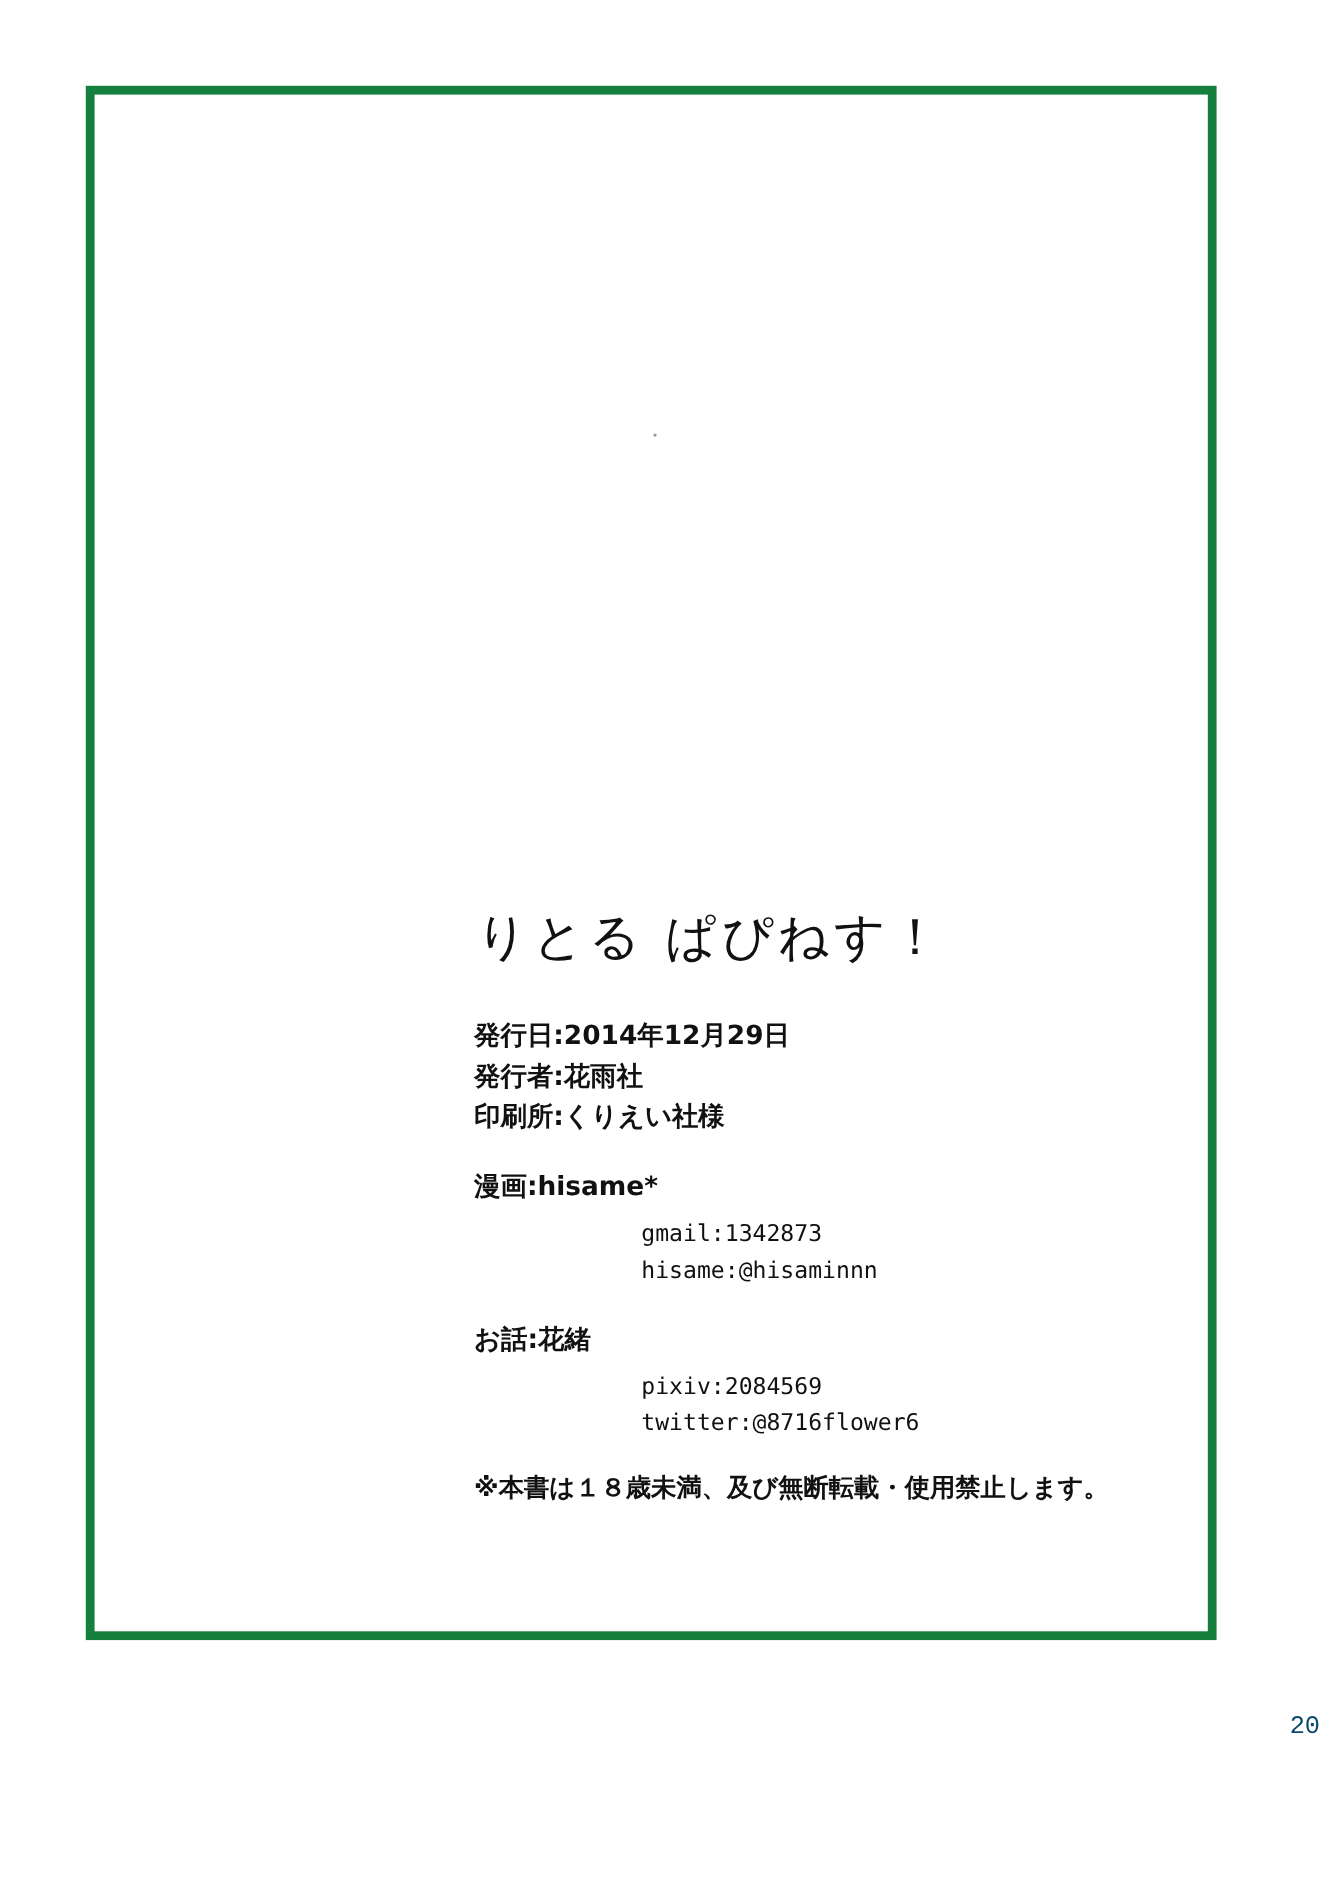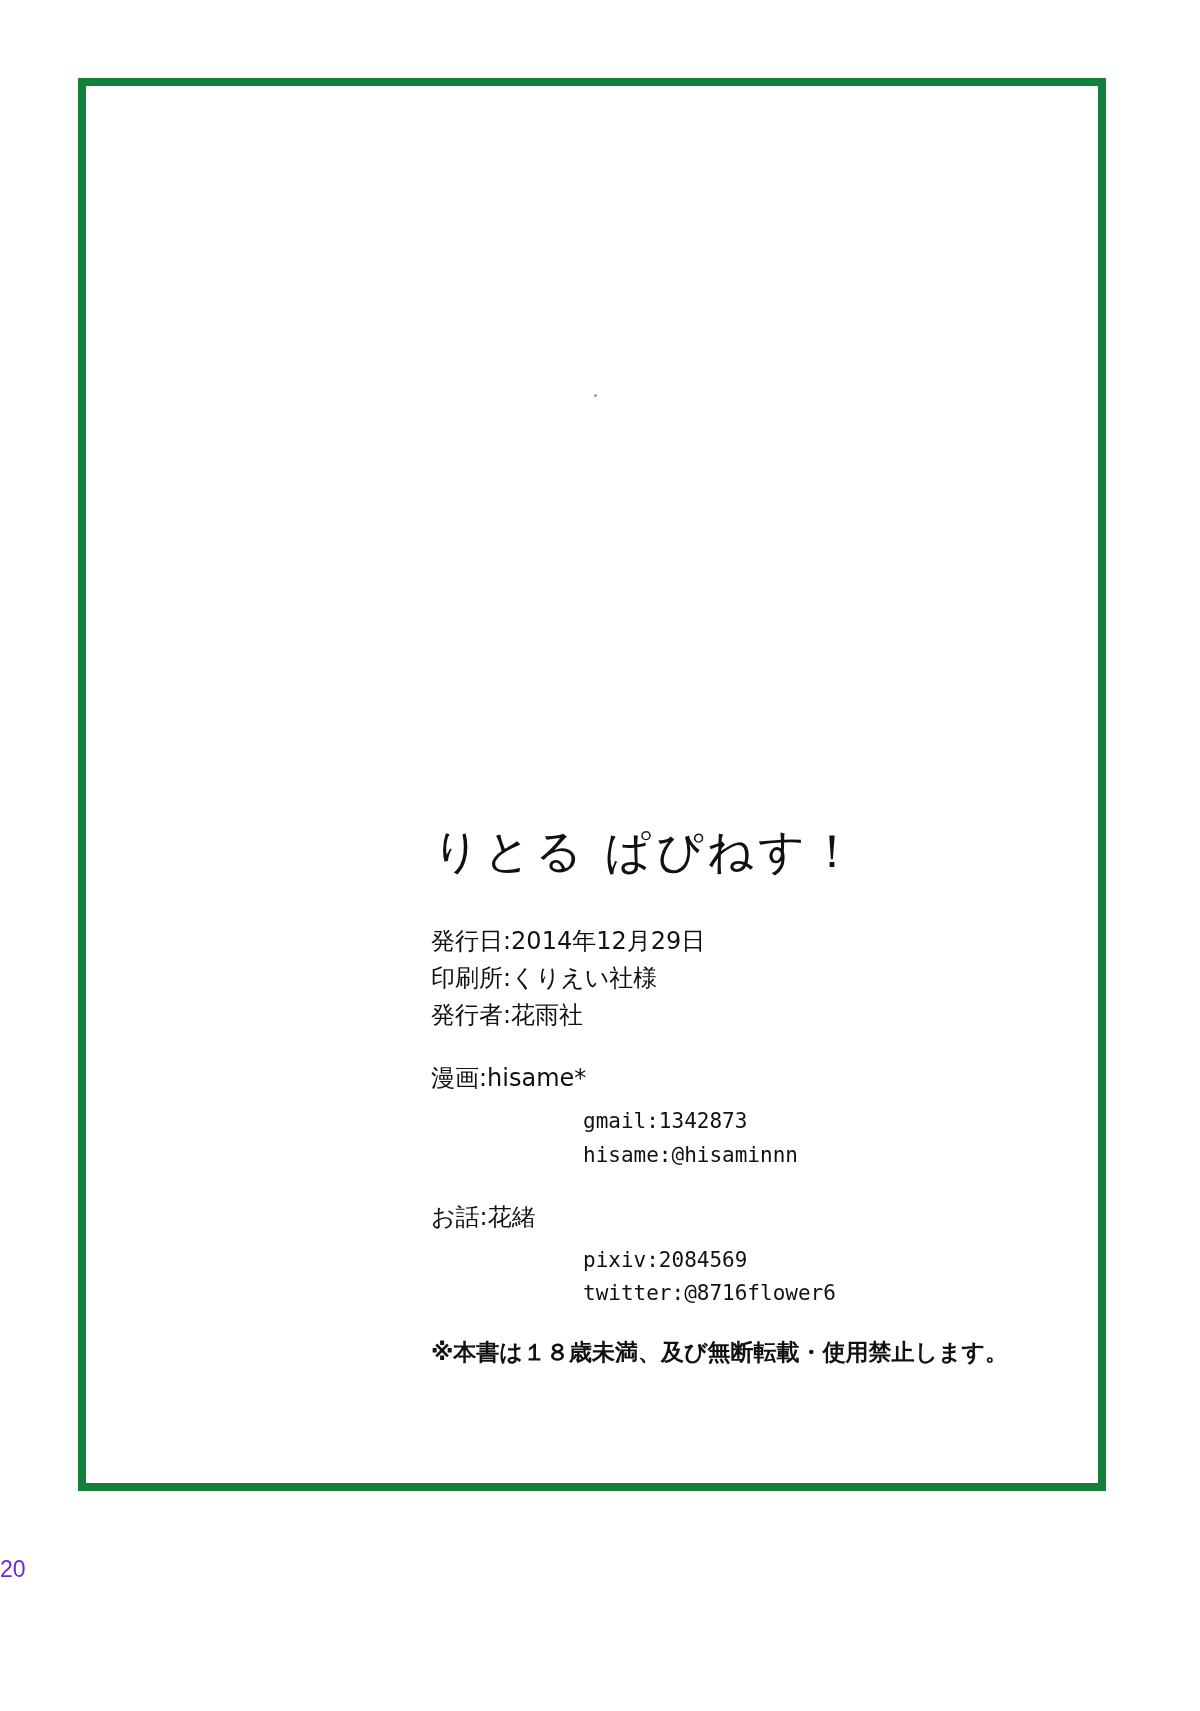--- a/index.html
+++ b/index.html
@@ -64,20 +64,21 @@
     margin: 0 0 46px 2px;
     line-height: 1.1;
   }
 
   .jp-line {
     font-family: "DejaVu Sans", sans-serif;
     font-size: 24px;
     line-height: 1.55;
     color: #111;
     white-space: nowrap;
+    font-weight: bold;
   }
 
   .mono-line {
     font-family: "DejaVu Sans Mono", monospace;
     font-size: 21px;
     line-height: 1.6;
     color: #111;
     white-space: nowrap;
   }
 
@@ -99,41 +100,41 @@
     font-weight: bold;
     color: #111;
     white-space: nowrap;
   }
 
   #page-number {
     position: absolute;
     left: 0;
     top: 1556px;
     width: 1200px;
-    text-align: left;
-    font-family: Liberation Sans, sans-serif;
+    text-align: right;
+    font-family: Liberation Mono, monospace;
     font-size: 23px;
-    color: #6d28d9;
+    color: #0c4a6e;
   }
 </style>
 </head>
 <body>
 
 <div id="page">
 
   <div id="frame">
     <div id="speck"></div>
 
     <div id="content">
 
       <div id="title">りとる ぱぴねす！</div>
 
       <div class="jp-line">発行日:2014年12月29日</div>
+      <div class="jp-line">発行者:花雨社</div>
       <div class="jp-line">印刷所:くりえい社様</div>
-      <div class="jp-line">発行者:花雨社</div>
 
       <div class="block-gap"></div>
 
       <div class="jp-line">漫画:hisame*</div>
       <div class="small-gap"></div>
       <div class="mono-line mono-indent">gmail:1342873</div>
       <div class="mono-line mono-indent">hisame:@hisaminnn</div>
 
       <div class="block-gap"></div>
 

